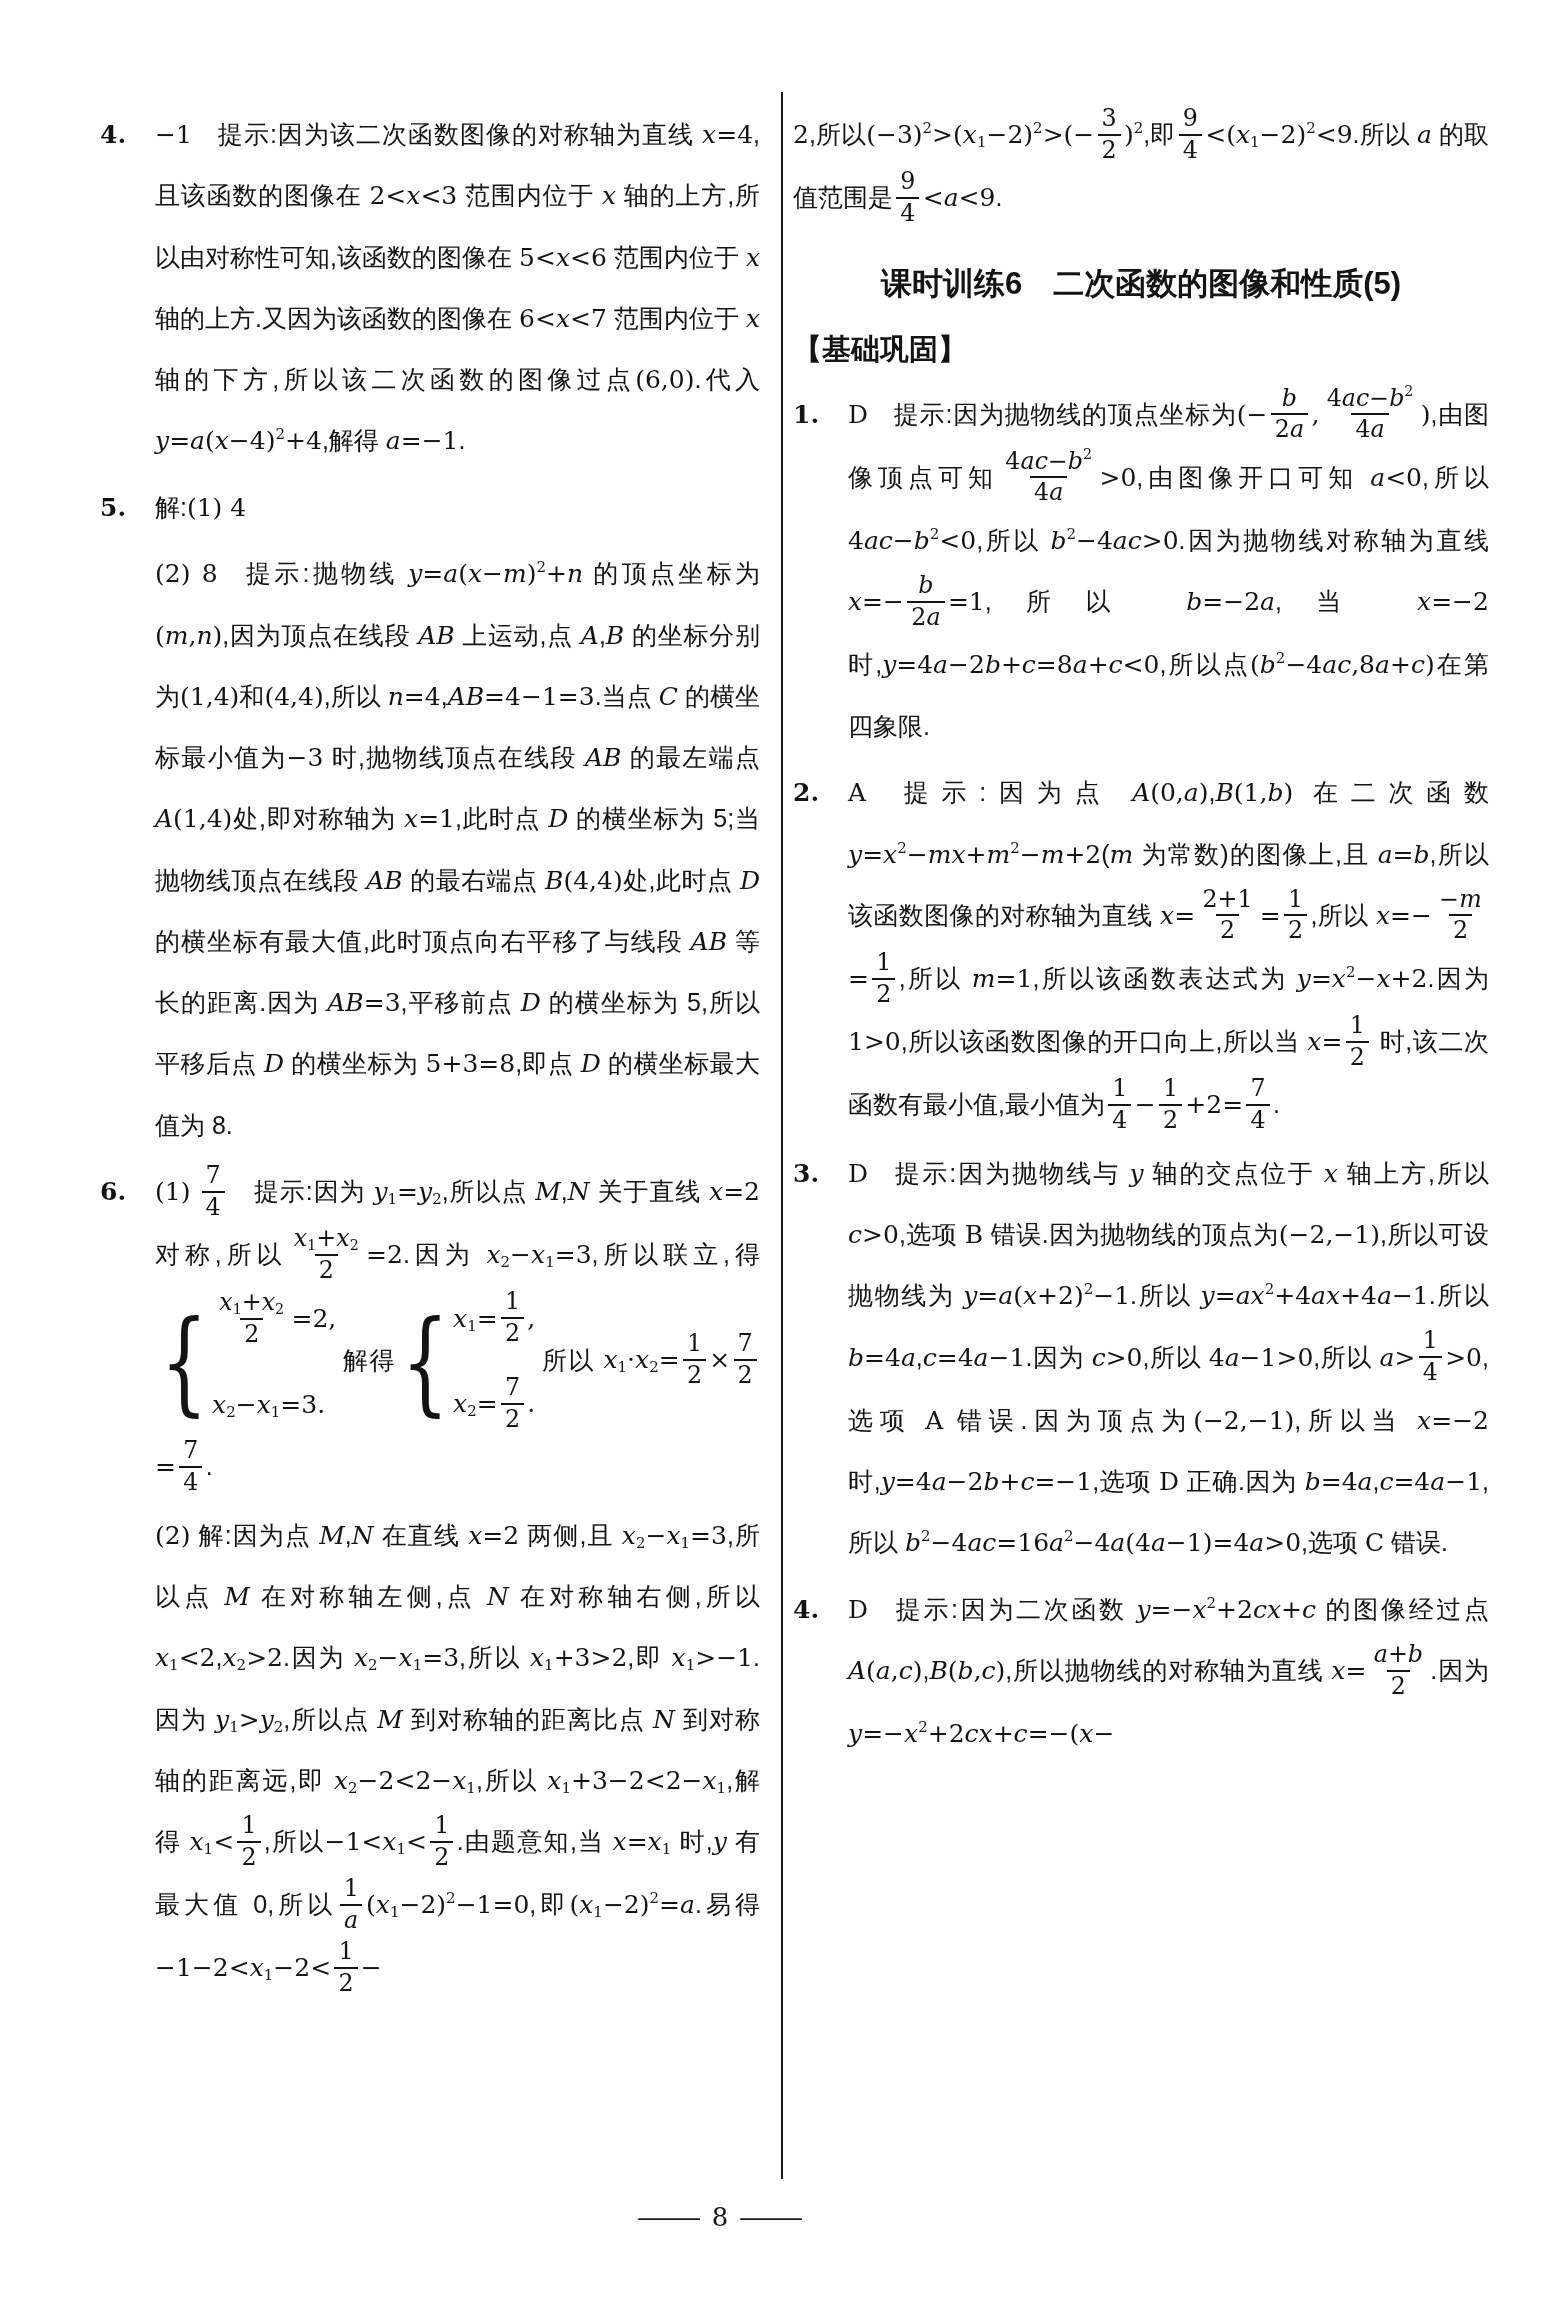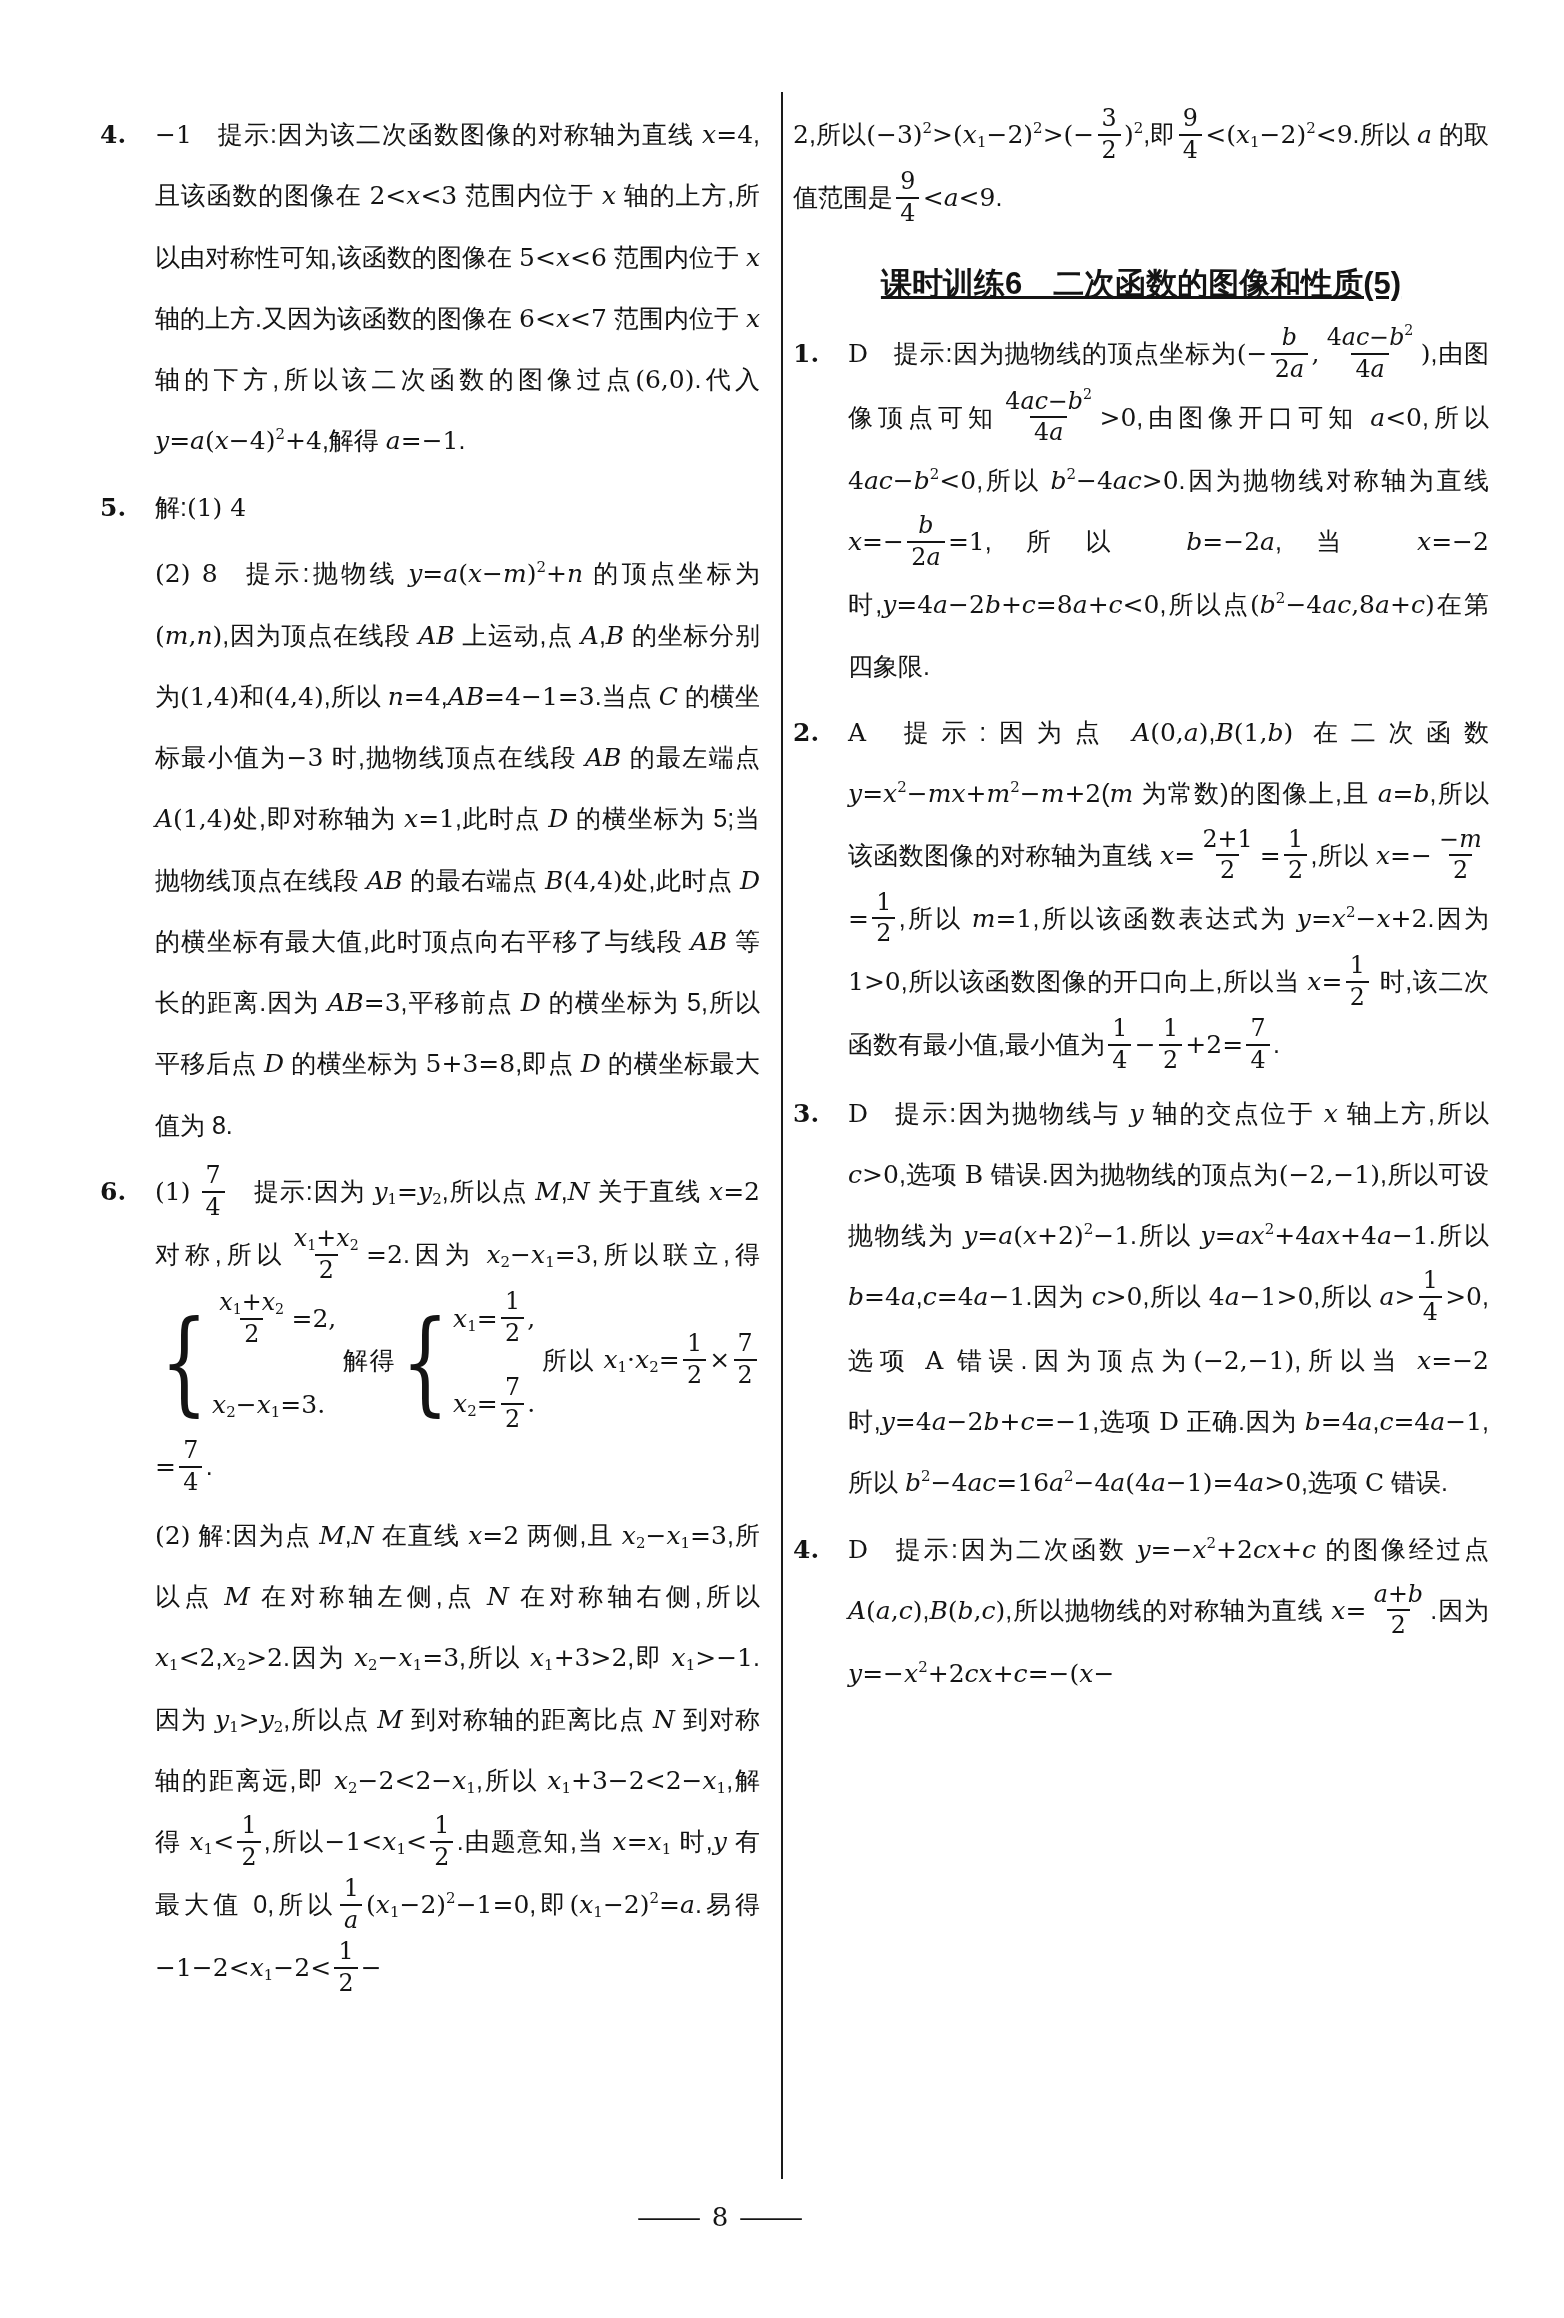--- a/index.html
+++ b/index.html
@@ -17,21 +17,21 @@
   #col-left{left:100px;width:660px;}
   #col-right{left:793px;width:696px;}
   .divider{position:absolute;left:781px;top:92px;width:2px;height:2087px;background:#1a1a1a;}
 
   .block{margin:0 0 5.3px 0;}
   .item{display:flex;}
   .item>.num{flex:0 0 55px;font-weight:700;font-family:"DejaVu Serif",serif;}
   .item>.body{flex:1;text-align:justify;}
   .para{margin-left:55px;text-align:justify;}
   .para.flush{margin-left:0;}
-  .heading{font-weight:700;font-size:31px;text-align:center;margin:29px 0 14.5px;line-height:1.6;text-decoration:underline;}
+  .heading{font-weight:700;font-size:31px;text-align:center;margin:29px 0 14.5px;line-height:1.6;}
   .section{font-weight:700;font-size:29px;margin:5.3px 0 8px;line-height:1.8;}
 
   .m{font-family:"DejaVu Serif",serif;}
   .m i,i{font-style:italic;font-family:"DejaVu Serif",serif;}
   .r{font-family:"DejaVu Serif",serif;}
   .b{font-weight:400;}
   sub,sup{font-size:0.6em;line-height:1;font-family:"DejaVu Serif",serif;}
   sup{vertical-align:0.7em;}
   sub{vertical-align:-0.25em;}
 
@@ -125,20 +125,21 @@
             <span class="fn">3</span>
             <span class="fd">2</span>
           </span>)<sup>2</sup></span>,即<span class="m"><span class="f">
             <span class="fn">9</span>
             <span class="fd">4</span>
           </span>&lt;(<i>x</i><sub>1</sub>−2)<sup>2</sup>&lt;9</span>.所以 <span class="m"><i>a</i></span> 的取值范围是<span class="m"><span class="f">
             <span class="fn">9</span>
             <span class="fd">4</span>
           </span>&lt;<i>a</i>&lt;9</span>.</div>
       <div class="heading">课时训练6 二次函数的图像和性质(5)</div>
+      <div class="section">【基础巩固】</div>
       <div class="block item">
         <span class="num">1.</span>
         <div class="body"><span class="r">D</span> <span class="b">提示:</span>因为抛物线的顶点坐标为<span class="m">(−<span class="f">
               <span class="fn"><i>b</i></span>
               <span class="fd">2<i>a</i></span>
             </span>,<span class="f">
               <span class="fn">4<i>ac</i>−<i>b</i><sup>2</sup></span>
               <span class="fd">4<i>a</i></span>
             </span>)</span>,由图像顶点可知<span class="m"><span class="f">
               <span class="fn">4<i>ac</i>−<i>b</i><sup>2</sup></span>

